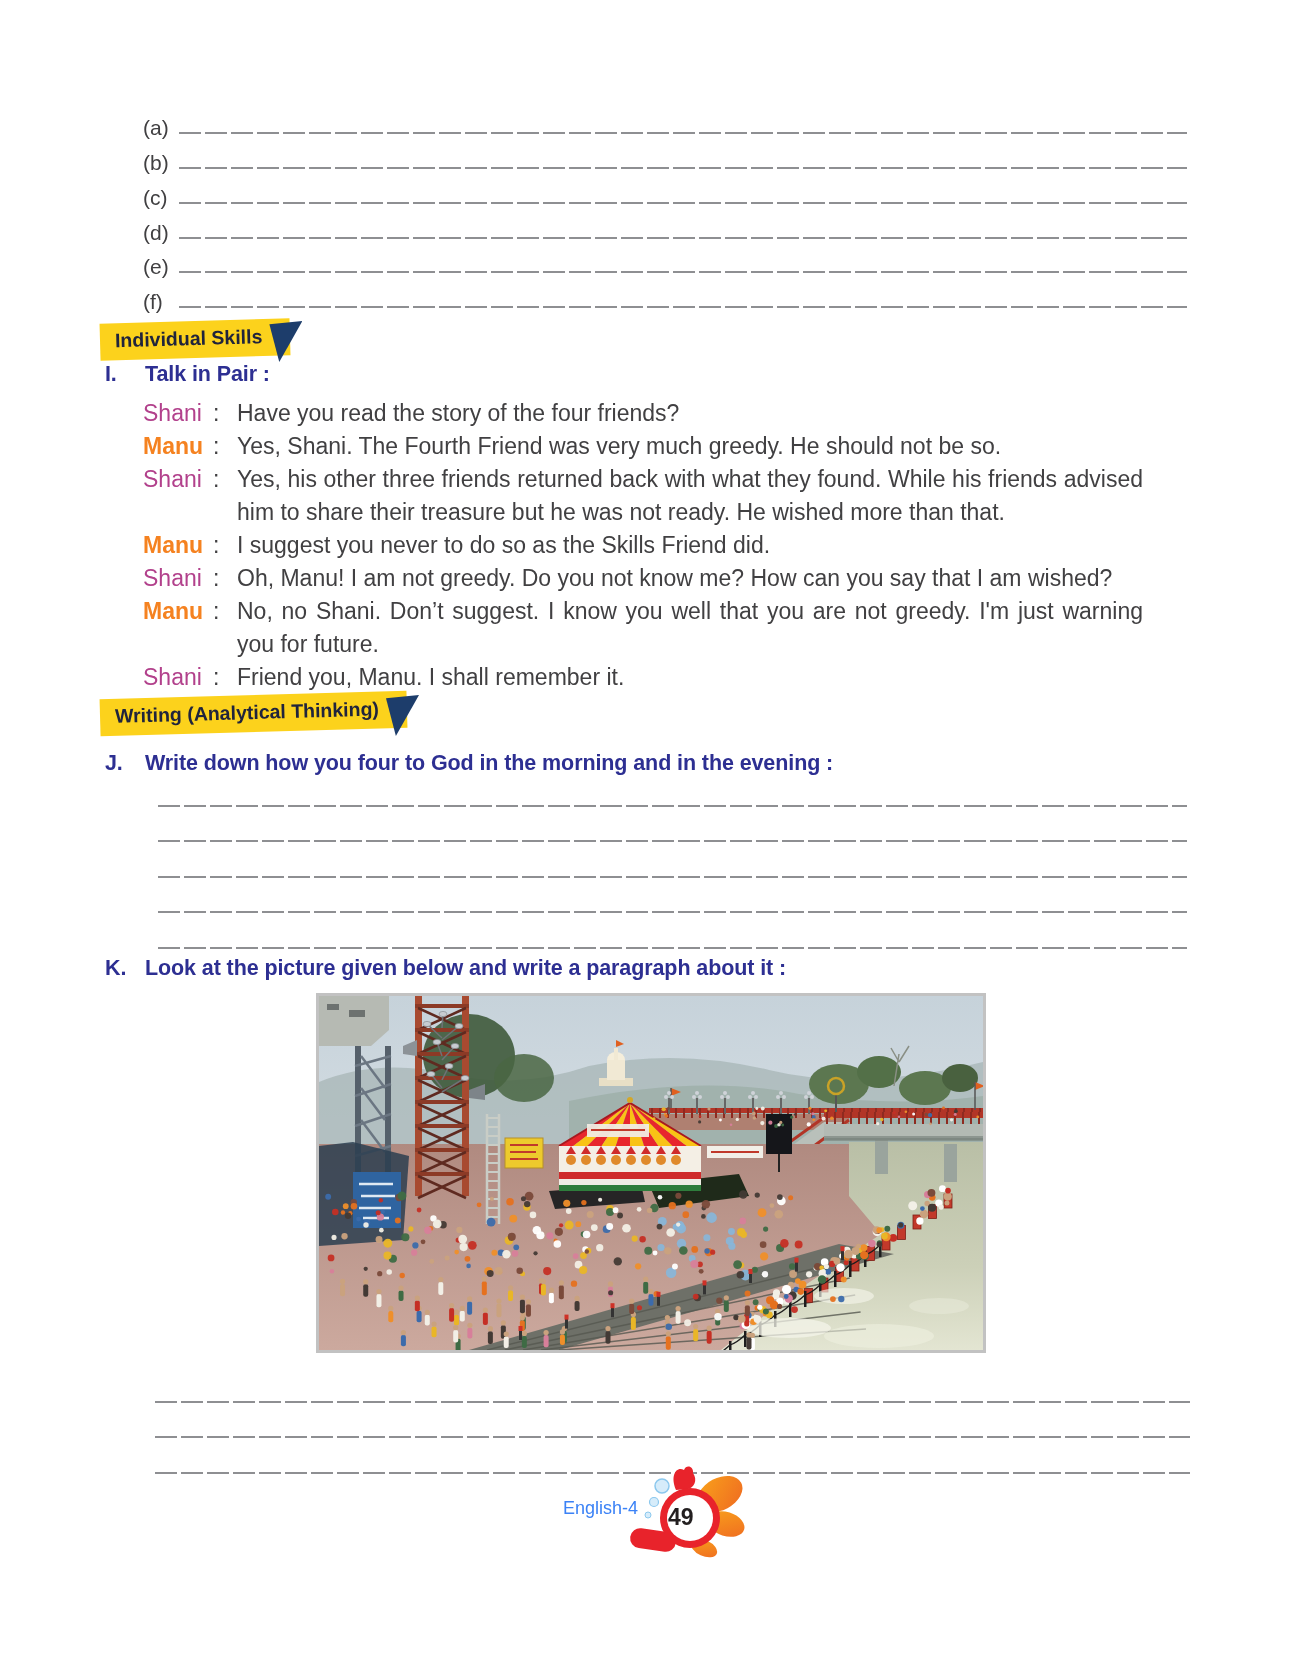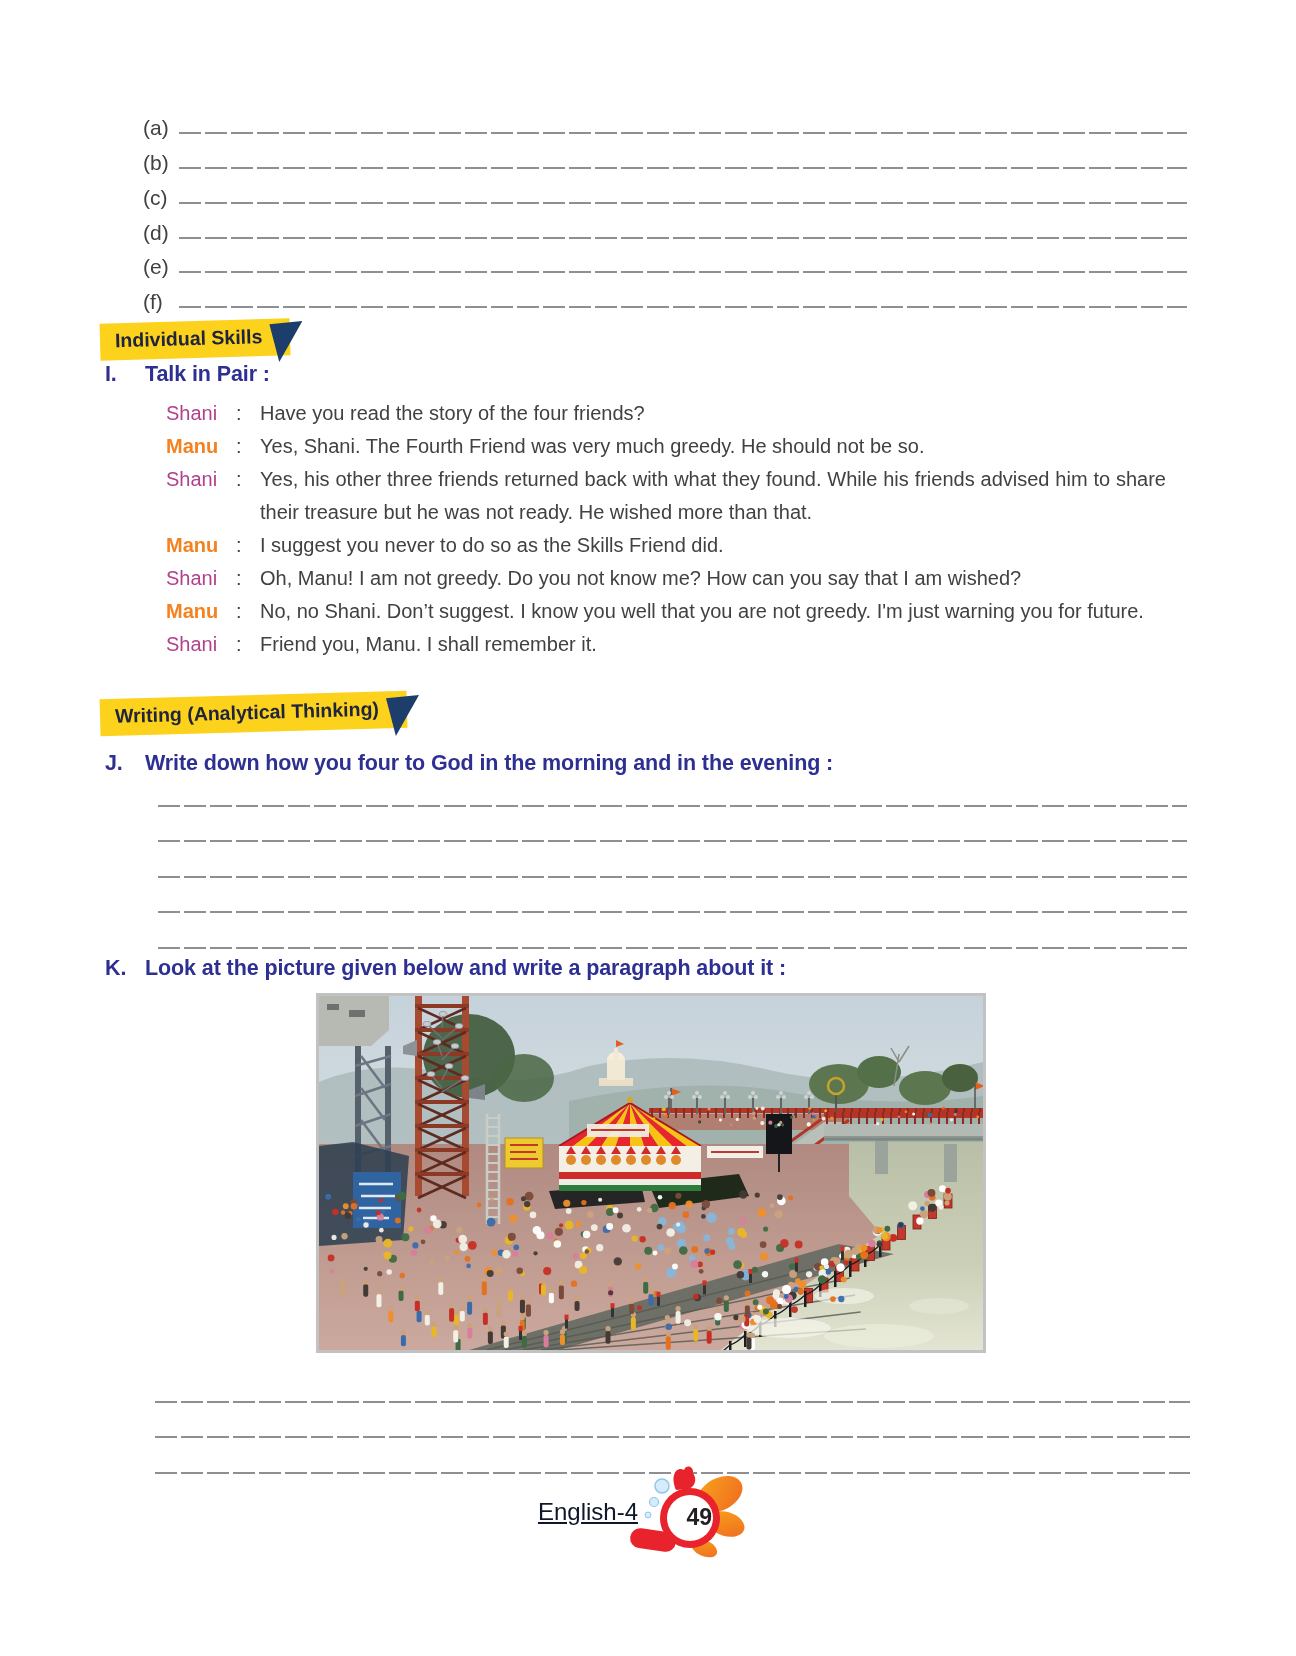--- a/index.html
+++ b/index.html
@@ -34,37 +34,37 @@
 
   
   .sec{position:absolute;left:105px;display:flex;font-weight:bold;font-size:21.5px;
     color:var(--heading-blue);letter-spacing:-0.1px;}
   .sec-num{width:40px;}
   .sec-talk{top:362px;}
   .sec-pray{top:751px;}
   .sec-picture{top:956px;}
 
   
-  .dialogue{position:absolute;left:143px;top:397px;width:1000px;font-size:20px;
-    line-height:33px;color:var(--body-text);margin-left:23px;}
+  .dialogue{position:absolute;left:143px;top:397px;width:1000px;font-size:23px;
+    line-height:33px;color:var(--body-text);}
   .dlg-row{display:grid;grid-template-columns:70px 24px 1fr;}
   .dlg-name.shani{color:var(--speaker-shani);}
   .dlg-name.manu{color:var(--speaker-manu);font-weight:bold;}
   .dlg-text{text-align:justify;}
 
   
   .photo-frame{position:absolute;left:316px;top:993px;width:664px;height:354px;
     border:3px solid #c2c2c2;background:#dfe5e8;z-index:1;}
   .photo-frame svg{display:block;}
 
   
   .footer-book{position:absolute;left:420px;top:1498px;width:218px;text-align:right;
-    font-size:24px;color:#0f172a;z-index:4;text-decoration:underline;}
+    font-size:18px;color:#3b82f6;z-index:4;}
   .fish-logo{position:absolute;left:612px;top:1460px;width:136px;height:100px;z-index:4;}
-  .page-number{position:absolute;left:668px;top:1504px;width:44px;text-align:right;
+  .page-number{position:absolute;left:668px;top:1504px;width:44px;text-align:left;
     font-weight:bold;font-size:23px;color:#231f20;z-index:5;}
 </style>
 </head>
 <body>
 
 <div class="page">
 
   <div class="fill-in-list">
       <div class="letter-row">
         <span class="letter-label">(a)</span>

